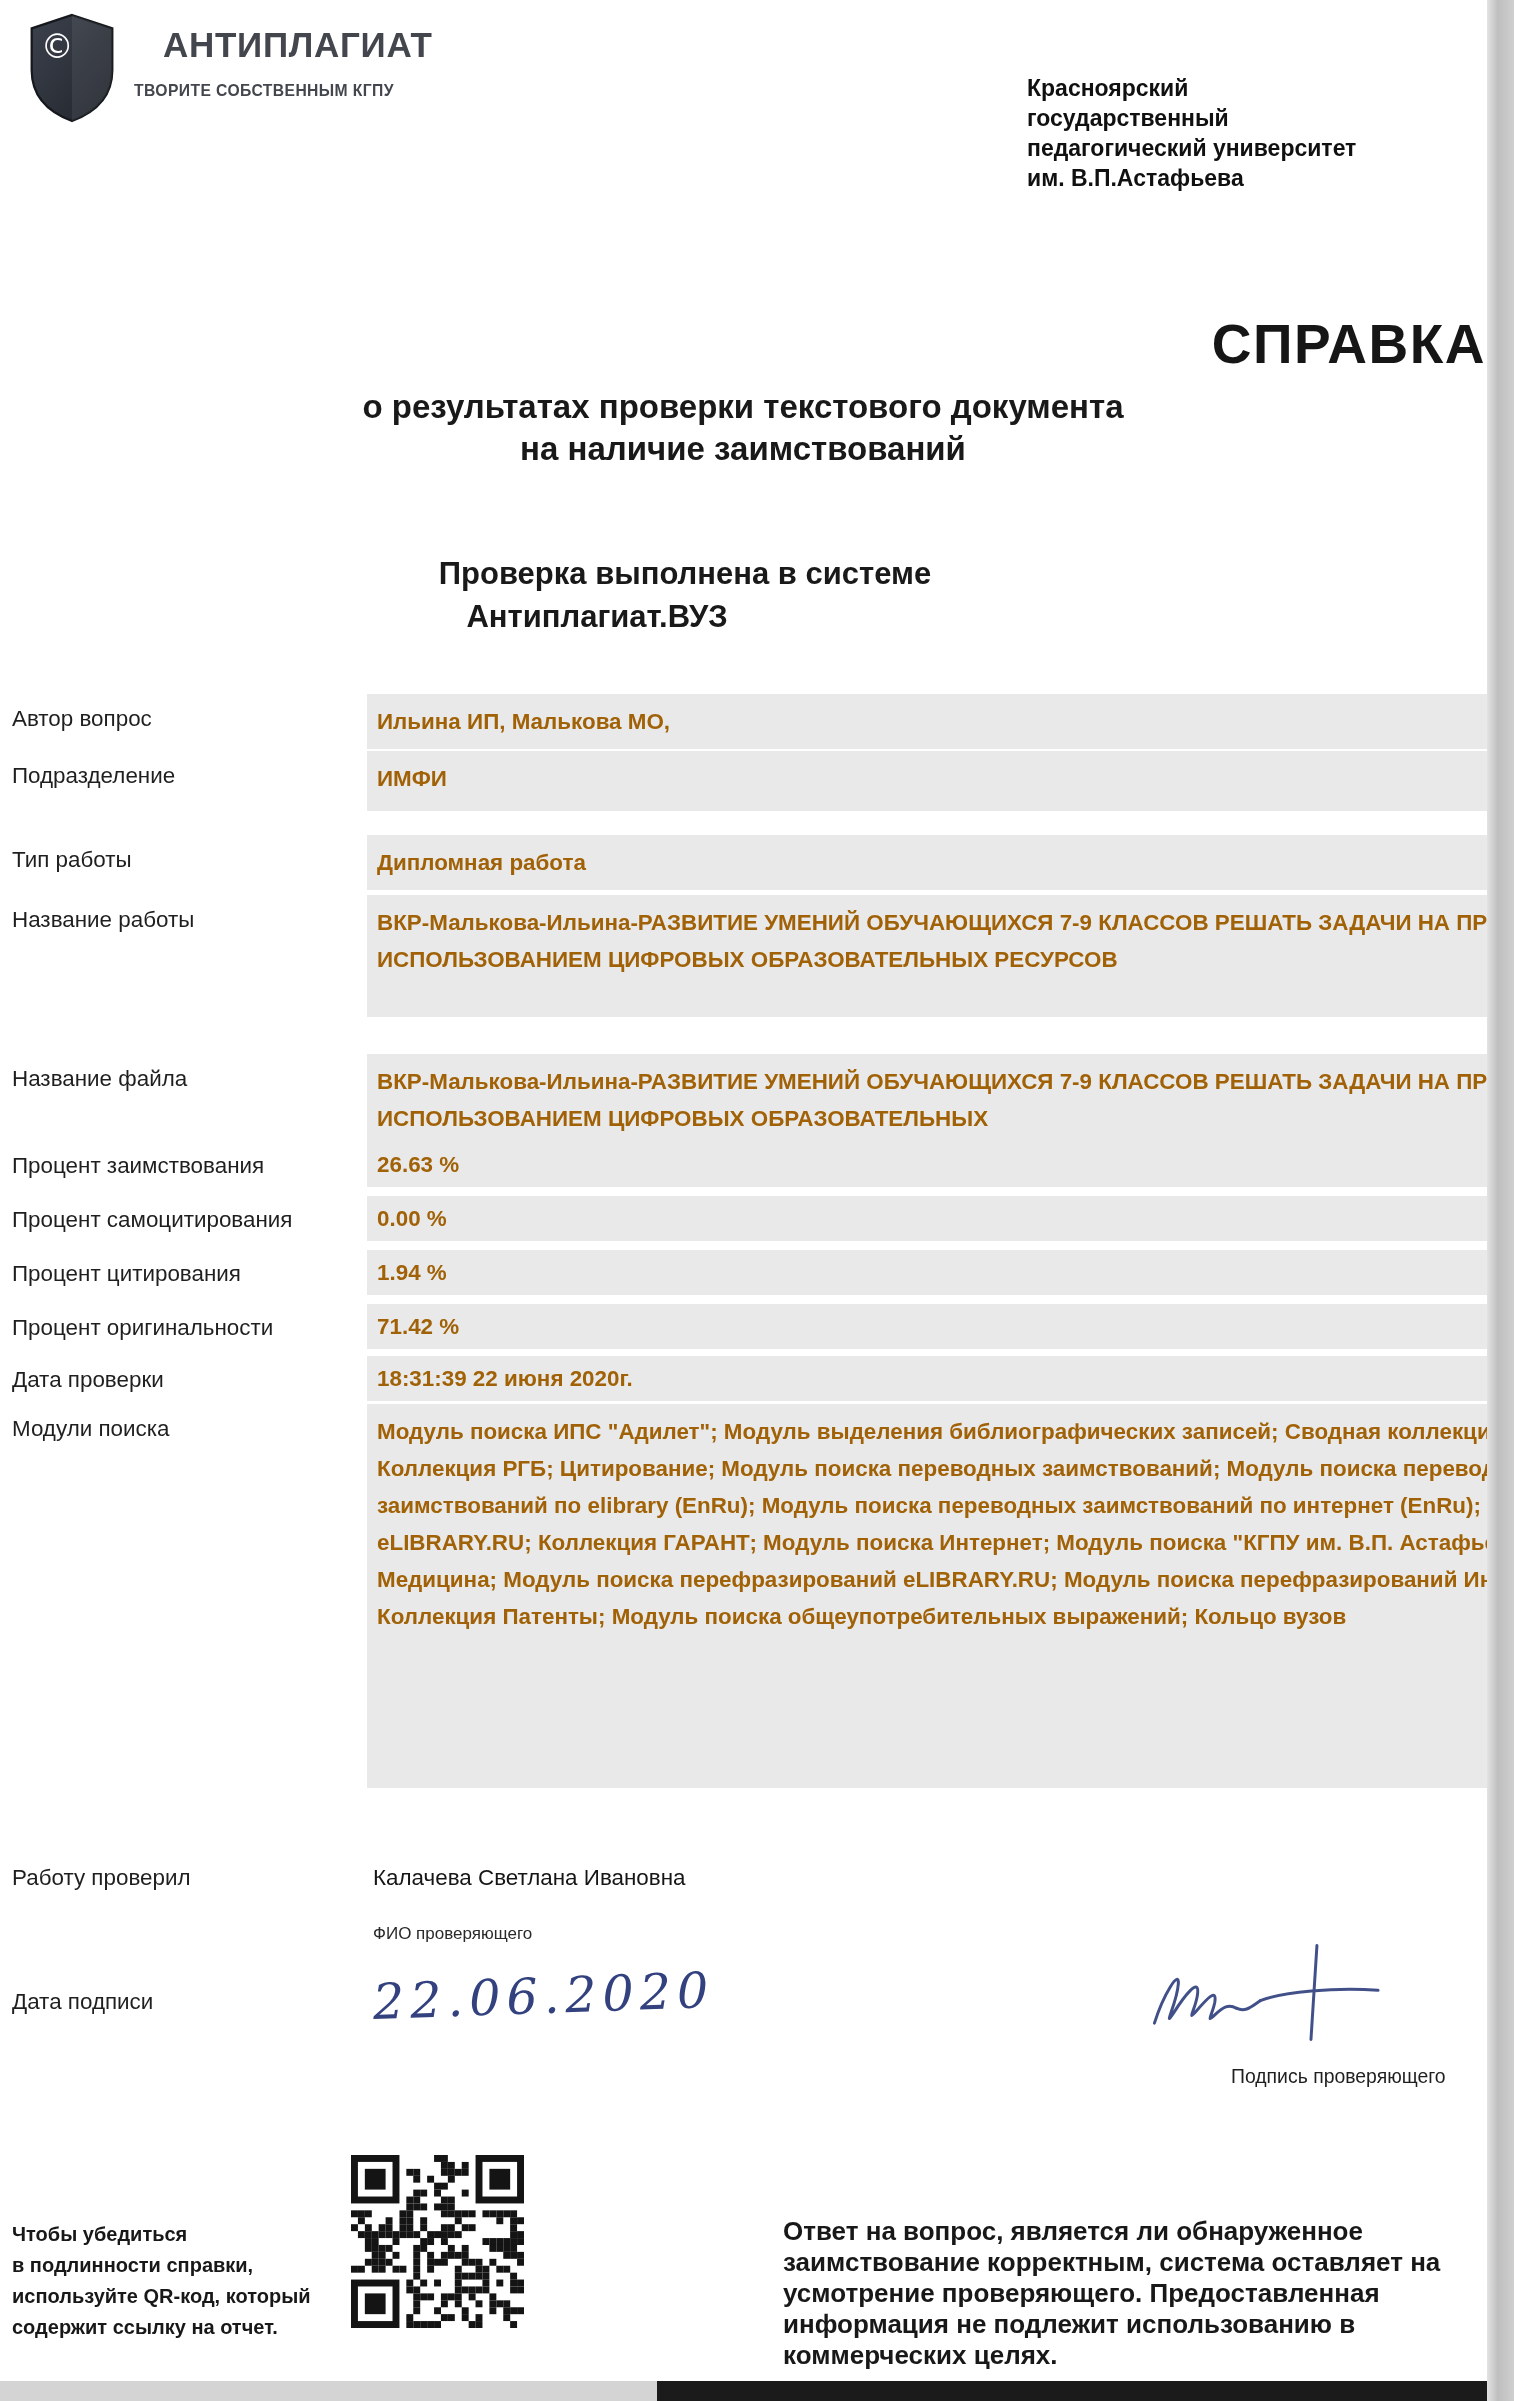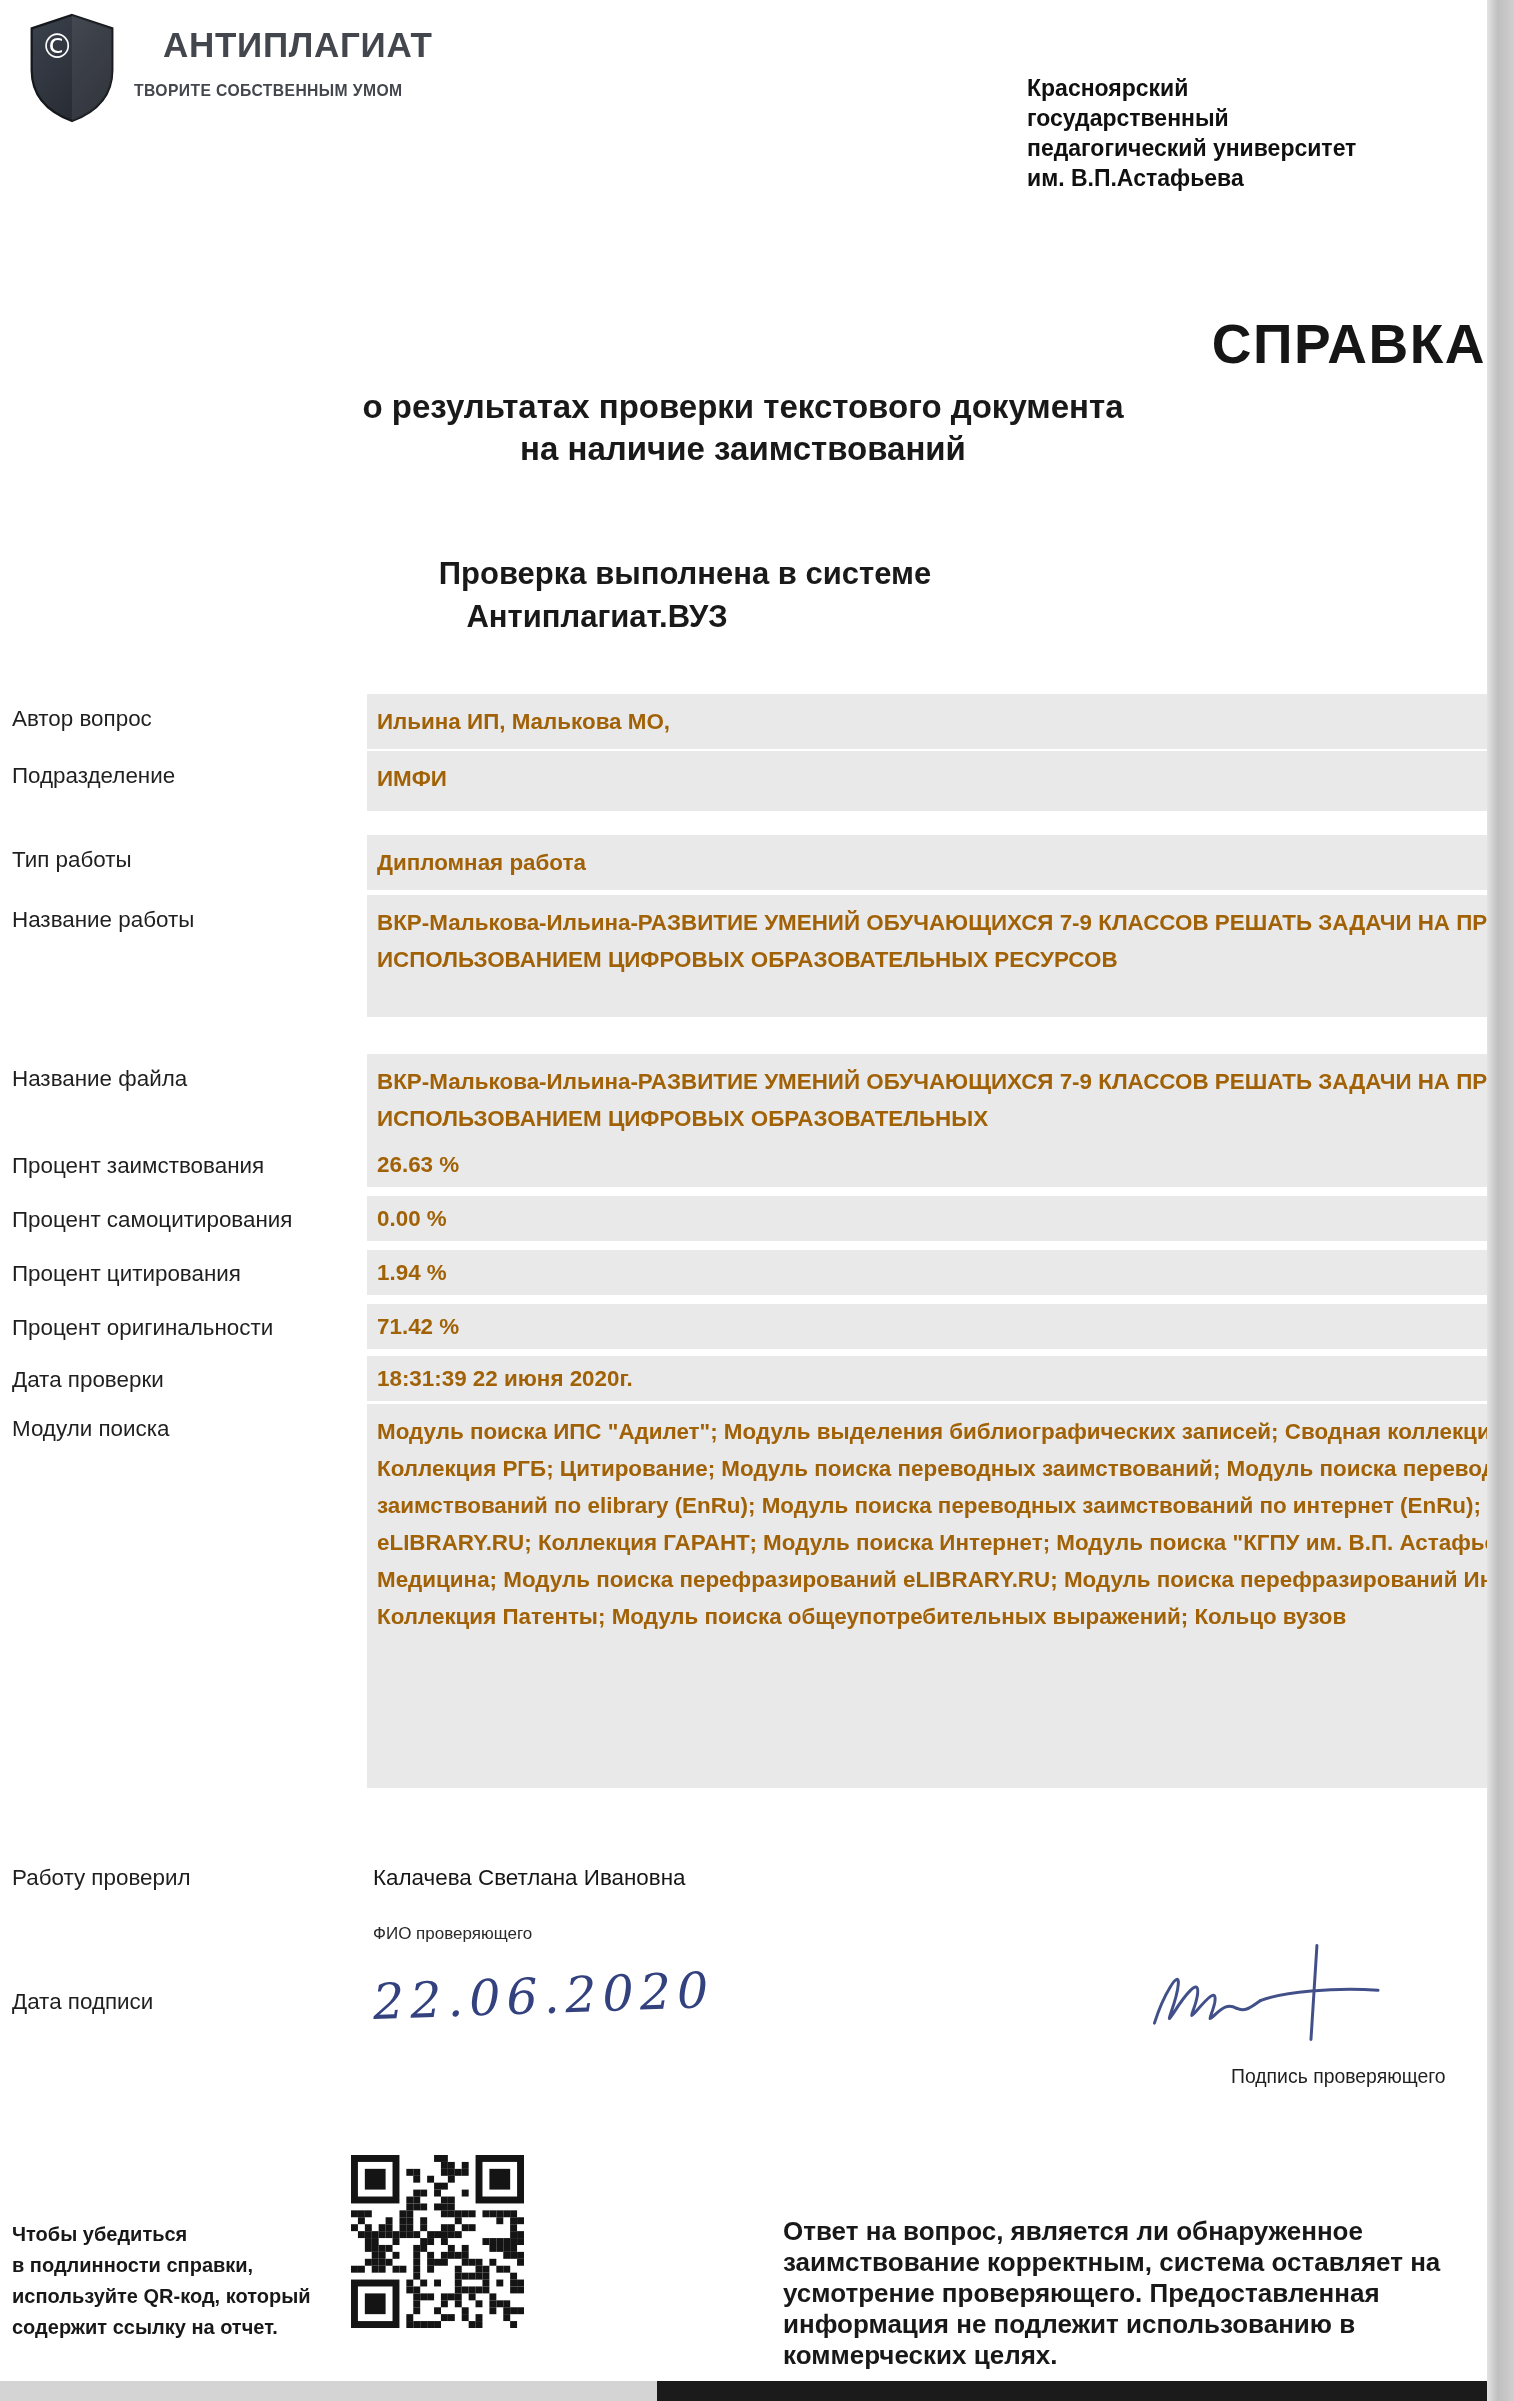--- a/index.html
+++ b/index.html
@@ -58,21 +58,21 @@
           <stop offset="0" stop-color="#3c424d"></stop>
           <stop offset="1" stop-color="#20242b"></stop>
         </linearGradient>
       </defs>
       <path d="M60 4 L114 22 V78 C114 112 92 134 60 146 C28 134 6 112 6 78 V22 Z" fill="url(#shgrad)" stroke="#15181d" stroke-width="3"></path>
       <path d="M60 4 L114 22 V78 C114 112 92 134 60 146 Z" fill="rgba(255,255,255,0.07)"></path>
       <text x="40" y="62" font-size="44" fill="#ffffff" font-family="DejaVu Sans, sans-serif" text-anchor="middle">©</text>
     </svg>
   </div>
   <div class="brand">АНТИПЛАГИАТ</div>
-  <div class="tagline">ТВОРИТЕ СОБСТВЕННЫМ УМОМ</div>
+  <div class="tagline">ТВОРИТЕ СОБСТВЕННЫМ КГПУ</div>
   <div class="university">Красноярский
 государственный
 педагогический университет
 им. В.П.Астафьева</div>
 
   <div class="h-main">СПРАВКА</div>
   <div class="h-sub1">о результатах проверки текстового документа</div>
   <div class="h-sub2">на наличие заимствований</div>
   <div class="h-sys1">Проверка выполнена в системе</div>
   <div class="h-sys2">Антиплагиат.ВУЗ</div>

